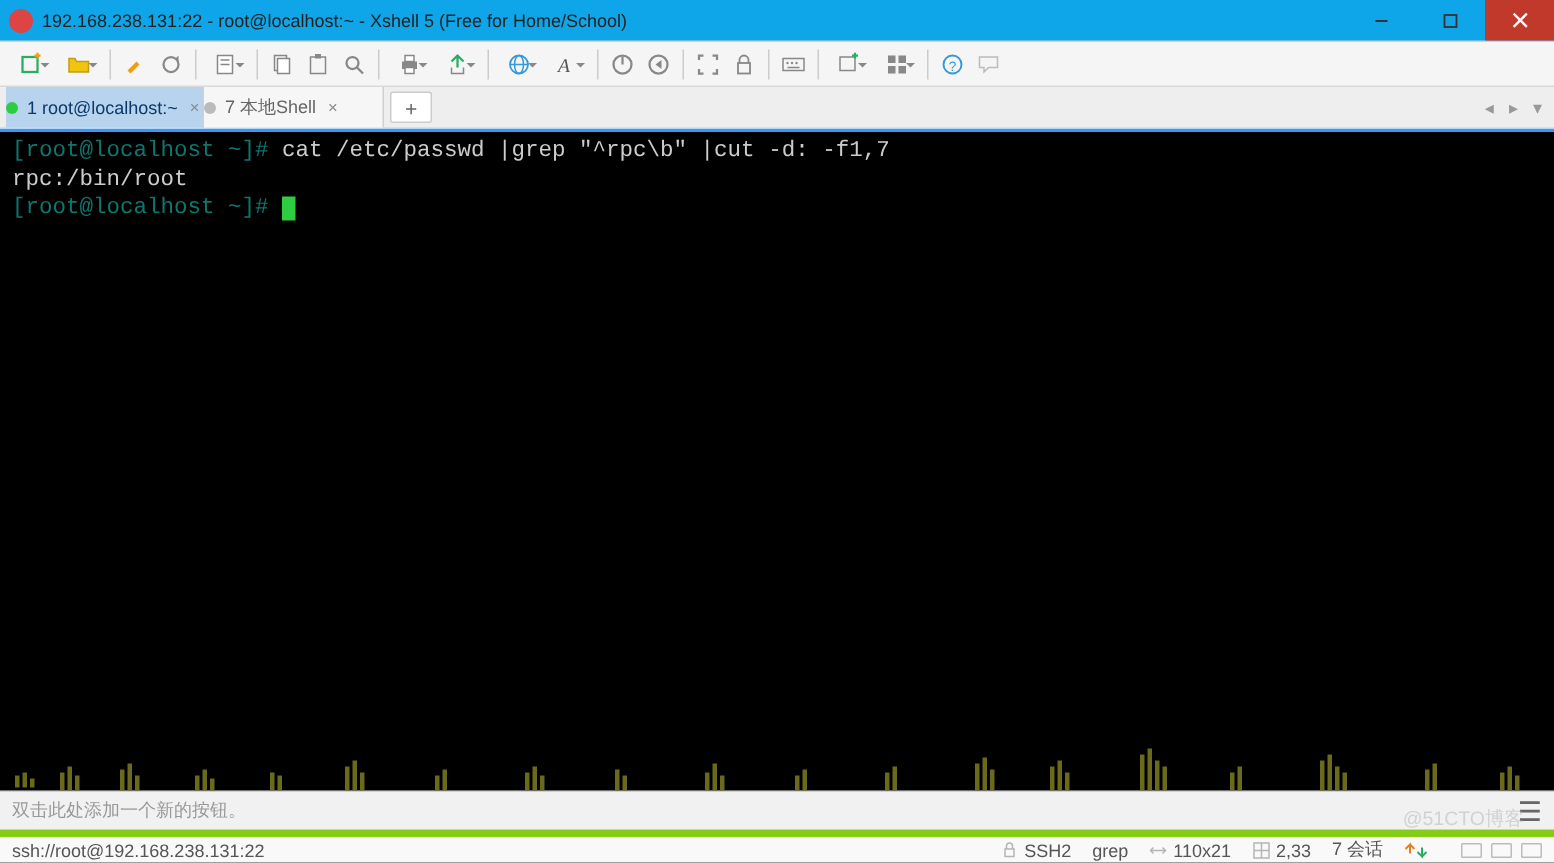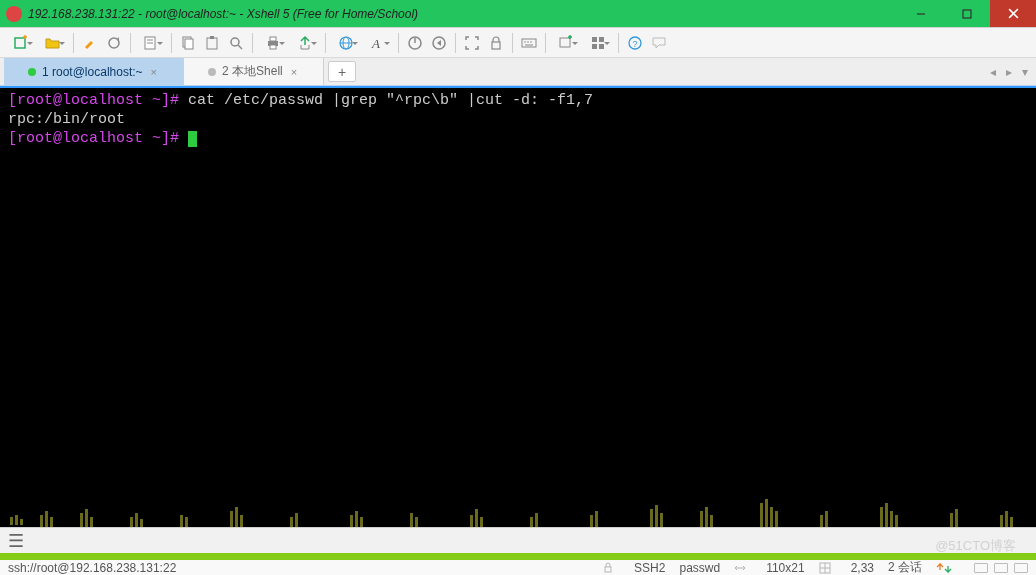--- a/index.html
+++ b/index.html
@@ -1,63 +1,63 @@
 <!DOCTYPE html>
 <html><head>
   <meta charset="utf-8">
   <style>
     * { margin: 0; padding: 0; box-sizing: border-box; }
     body { font-family: "Microsoft YaHei", Tahoma, sans-serif; font-size: 12px; background: #fff; width: 1036px; height: 575px; overflow: hidden; display: flex; flex-direction: column; }
     
     
-    .titlebar { height: 28px; background: #22c55e; border-bottom: 1px solid #d0d0d0; display: flex; align-items: center; padding: 0 6px; font-style: italic; }
+    .titlebar { height: 28px; background: #0ea5e9; border-bottom: 1px solid #d0d0d0; display: flex; align-items: center; padding: 0 6px; }
     .titlebar-icon { width: 16px; height: 16px; background: #d44; border-radius: 50%; margin-right: 6px; flex-shrink: 0; }
     .titlebar-title { flex: 1; color: #222; font-size: 12px; }
     .win-controls { display: flex; align-items: stretch; height: 100%; margin-right: -6px; }
     .win-btn { width: 46px; display: flex; align-items: center; justify-content: center; cursor: pointer; color: #333; }
     .win-btn.close { background: #c0392b; color: #fff; }
     
     
     .toolbar { height: 30px; background: #f5f5f5; border-bottom: 1px solid #d9d9d9; display: flex; align-items: center; padding: 0 6px; gap: 2px; }
     .tb-btn { width: 22px; height: 22px; display: flex; align-items: center; justify-content: center; border-radius: 2px; cursor: pointer; color: #555; position: relative; }
     .tb-btn.dd { width: 30px; }
     .tb-btn.dd::after { content: ''; position: absolute; right: 3px; bottom: 6px; border: 3px solid transparent; border-top-color: #888; }
     .tb-sep { width: 1px; height: 20px; background: #ccc; margin: 0 3px; }
     .tb-ico { width: 16px; height: 16px; }
     
     
     .tabbar { height: 28px; background: #eee; border-bottom: 1px solid #b7d3ee; display: flex; align-items: stretch; padding-left: 4px; position: relative; }
-    .tab { display: flex; align-items: center; padding: 0 24px; border-right: 1px solid #d0d0d0; gap: 6px; cursor: pointer; font-size: 12px; min-width: 120px; }
+    .tab { display: flex; align-items: center; padding: 0 0; border-right: 1px solid #d0d0d0; gap: 6px; cursor: pointer; font-size: 12px; min-width: 120px; }
     .tab.active { background: #b7d3ee; color: #0a3a6a; }
     .tab.inactive { background: #f6f6f6; color: #666; }
     .tab-dot { width: 8px; height: 8px; border-radius: 50%; }
     .tab-dot.green { background: #2ecc40; }
     .tab-dot.grey { background: #bbb; }
     .tab-close { font-size: 11px; color: #888; padding: 0 2px; }
     .tab-add { width: 28px; display: flex; align-items: center; justify-content: center; border: 1px solid #ccc; background: #fff; margin: 3px 0 3px 4px; border-radius: 2px; cursor: pointer; font-size: 14px; color: #666; }
     .tabbar-right { position: absolute; right: 4px; top: 0; bottom: 0; display: flex; align-items: center; gap: 2px; color: #999; }
     .tabbar-right span { padding: 2px 4px; cursor: pointer; }
     
     
     .terminal-wrap { position: relative; flex: 1; background: #000; border-top: 2px solid #3399ff; }
     .terminal { padding: 4px 8px; font-family: "Consolas","Courier New",monospace; font-size: 15px; line-height: 1.25; white-space: pre; }
-    .t-red { color: #d946ef; }
+    .t-red { color: #0f766e; }
     .t-white { color: #ccc; }
     .cursor { display: inline-block; width: 9px; height: 16px; background: #2ecc40; vertical-align: text-bottom; }
     .eq-wave { position: absolute; bottom: 0; left: 0; right: 0; height: 40px; pointer-events: none; }
     .eq-wave svg { width: 100%; height: 100%; }
     
     
     .hintbar { height: 26px; background: #f1f1f1; border-top: 1px solid #d0d0d0; display: flex; align-items: center; padding: 0 8px; color: #999; font-size: 12px; justify-content: space-between; }
     .hint-menu { font-size: 18px; color: #666; cursor: pointer; }
     
     
-    .statusbar { height: 22px; background: #f9f9f9; border-top: 7px solid #84cc16; display: flex; align-items: center; padding: 0 8px; color: #555; font-size: 12px; gap: 14px; }
+    .statusbar { height: 22px; background: #f9f9f9; border-top: 5px solid #84cc16; display: flex; align-items: center; padding: 0 8px; color: #555; font-size: 12px; gap: 14px; }
     .status-left { flex: 1; }
-    .status-item { display: flex; align-items: center; gap: 20px; }
+    .status-item { display: flex; align-items: center; gap: 4px; }
     .status-ico { width: 12px; height: 12px; opacity: .6; }
     .watermark { position: absolute; right: 20px; bottom: 20px; color: rgba(180,180,180,.5); font-size: 13px; pointer-events: none; }
     .caps { display: flex; gap: 6px; }
     .cap { width: 14px; height: 10px; border: 1px solid #bbb; border-radius: 1px; }
   </style>
 </head>
 <body>
 
 <div class="titlebar">
   <div class="titlebar-icon"></div>
@@ -227,21 +227,21 @@
 </div>
 
 <div class="tabbar">
   <div class="tab active">
     <span class="tab-dot green"></span>
     <span>1 root@localhost:~</span>
     <span class="tab-close">×</span>
   </div>
   <div class="tab inactive">
     <span class="tab-dot grey"></span>
-    <span>2 本地Shell</span>
+    <span>7 本地Shell</span>
     <span class="tab-close">×</span>
   </div>
   <div class="tab-add">+</div>
   <div class="tabbar-right">
     <span>◂</span>
     <span>▸</span>
     <span>▾</span>
   </div>
 </div>
 
@@ -303,48 +303,49 @@
           <rect x="955" y="22" width="3" height="18"></rect>
         <rect x="1000" y="28" width="3" height="12"></rect>
           <rect x="1005" y="24" width="3" height="16"></rect>
           <rect x="1010" y="30" width="3" height="10"></rect>
       </g>
     </svg>
   </div>
 </div>
 
 <div class="hintbar">
+  <span>双击此处添加一个新的按钮。</span>
   <span class="hint-menu">☰</span>
 </div>
 
 <div class="statusbar">
   <div class="status-left">ssh://root@192.168.238.131:22</div>
   <div class="status-item">
     <svg class="status-ico" viewBox="0 0 12 12">
         <rect x="3" y="5" width="6" height="5" fill="none" stroke="#888"></rect>
         <path d="M4 5 L4 3 A2 2 0 0 1 8 3 L8 5" fill="none" stroke="#888"></path>
       </svg>
     <span>SSH2</span>
   </div>
-  <div class="status-item">passwd</div>
+  <div class="status-item">grep</div>
   <div class="status-item">
     <svg class="status-ico" viewBox="0 0 12 12">
         <path d="M1 6 L11 6 M3 4 L1 6 L3 8 M9 4 L11 6 L9 8" stroke="#888" fill="none"></path>
       </svg>
     <span>110x21</span>
   </div>
   <div class="status-item">
     <svg class="status-ico" viewBox="0 0 12 12">
         <rect x="1" y="1" width="10" height="10" fill="none" stroke="#888"></rect>
         <line x1="6" y1="1" x2="6" y2="11" stroke="#888"></line>
         <line x1="1" y1="6" x2="11" y2="6" stroke="#888"></line>
       </svg>
     <span>2,33</span>
   </div>
-  <div class="status-item">2 会话</div>
+  <div class="status-item">7 会话</div>
   <div class="status-item">
     <svg width="24" height="12" viewBox="0 0 24 12">
         <path d="M4 8 L4 2 L1 5 M4 2 L7 5" stroke="#e67e22" fill="none" stroke-width="1.3"></path>
         <path d="M12 4 L12 10 L9 7 M12 10 L15 7" stroke="#27ae60" fill="none" stroke-width="1.3"></path>
       </svg>
   </div>
   <div class="caps">
     <div class="cap"></div>
     <div class="cap"></div>
     <div class="cap"></div>

